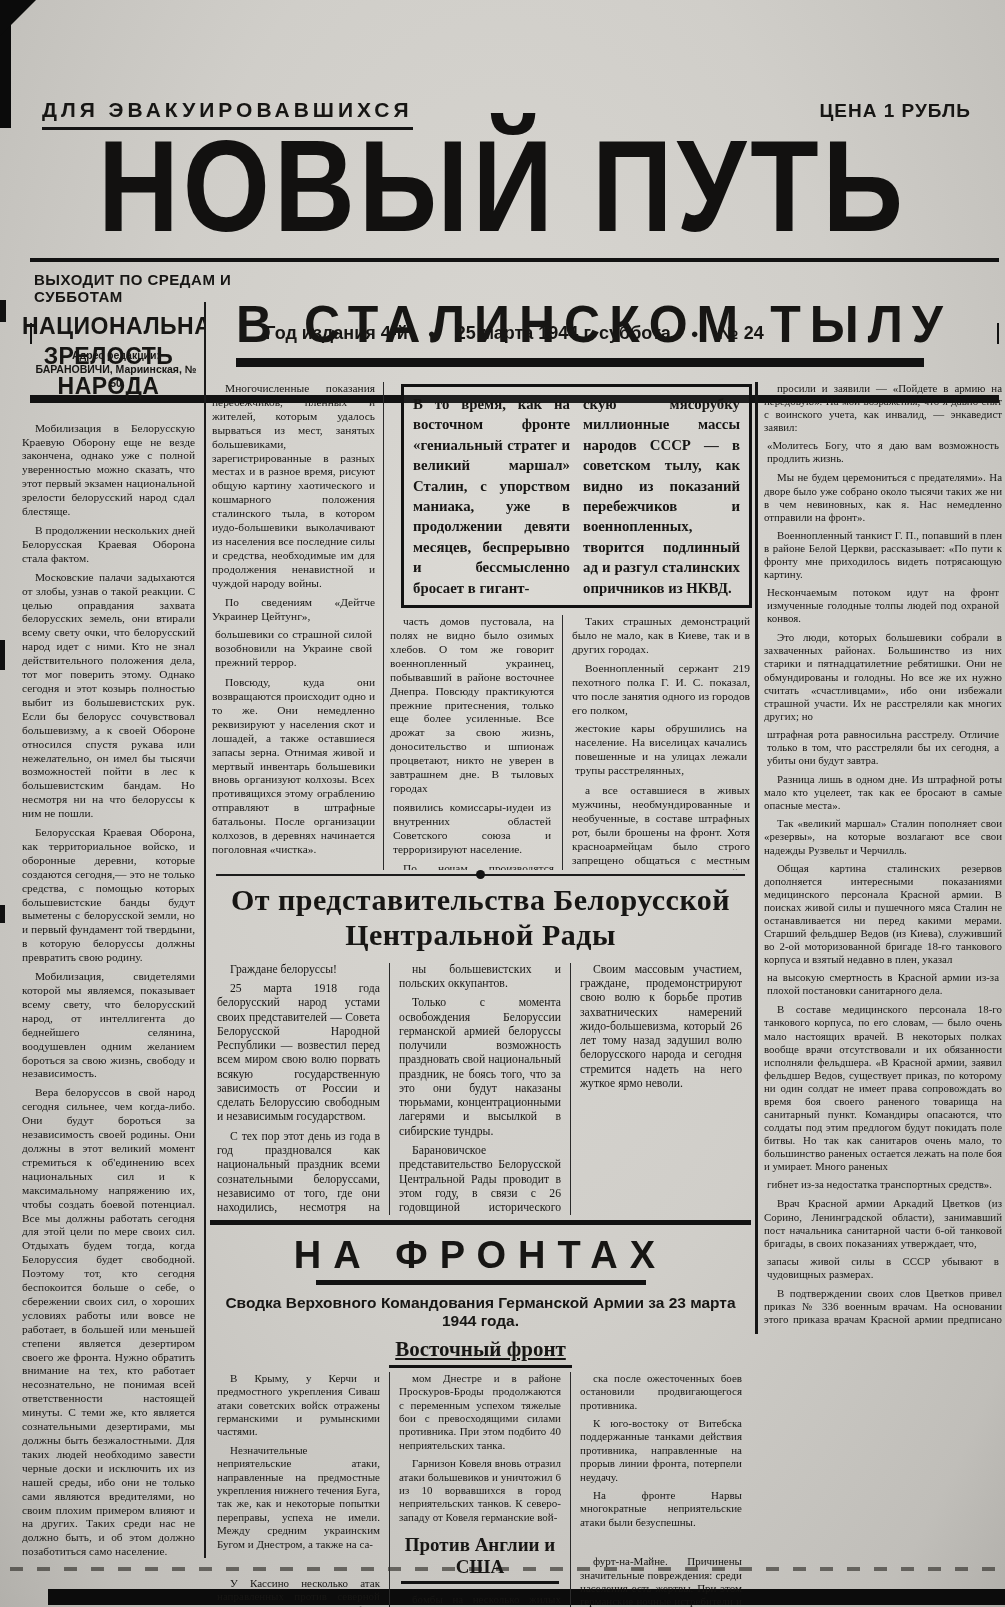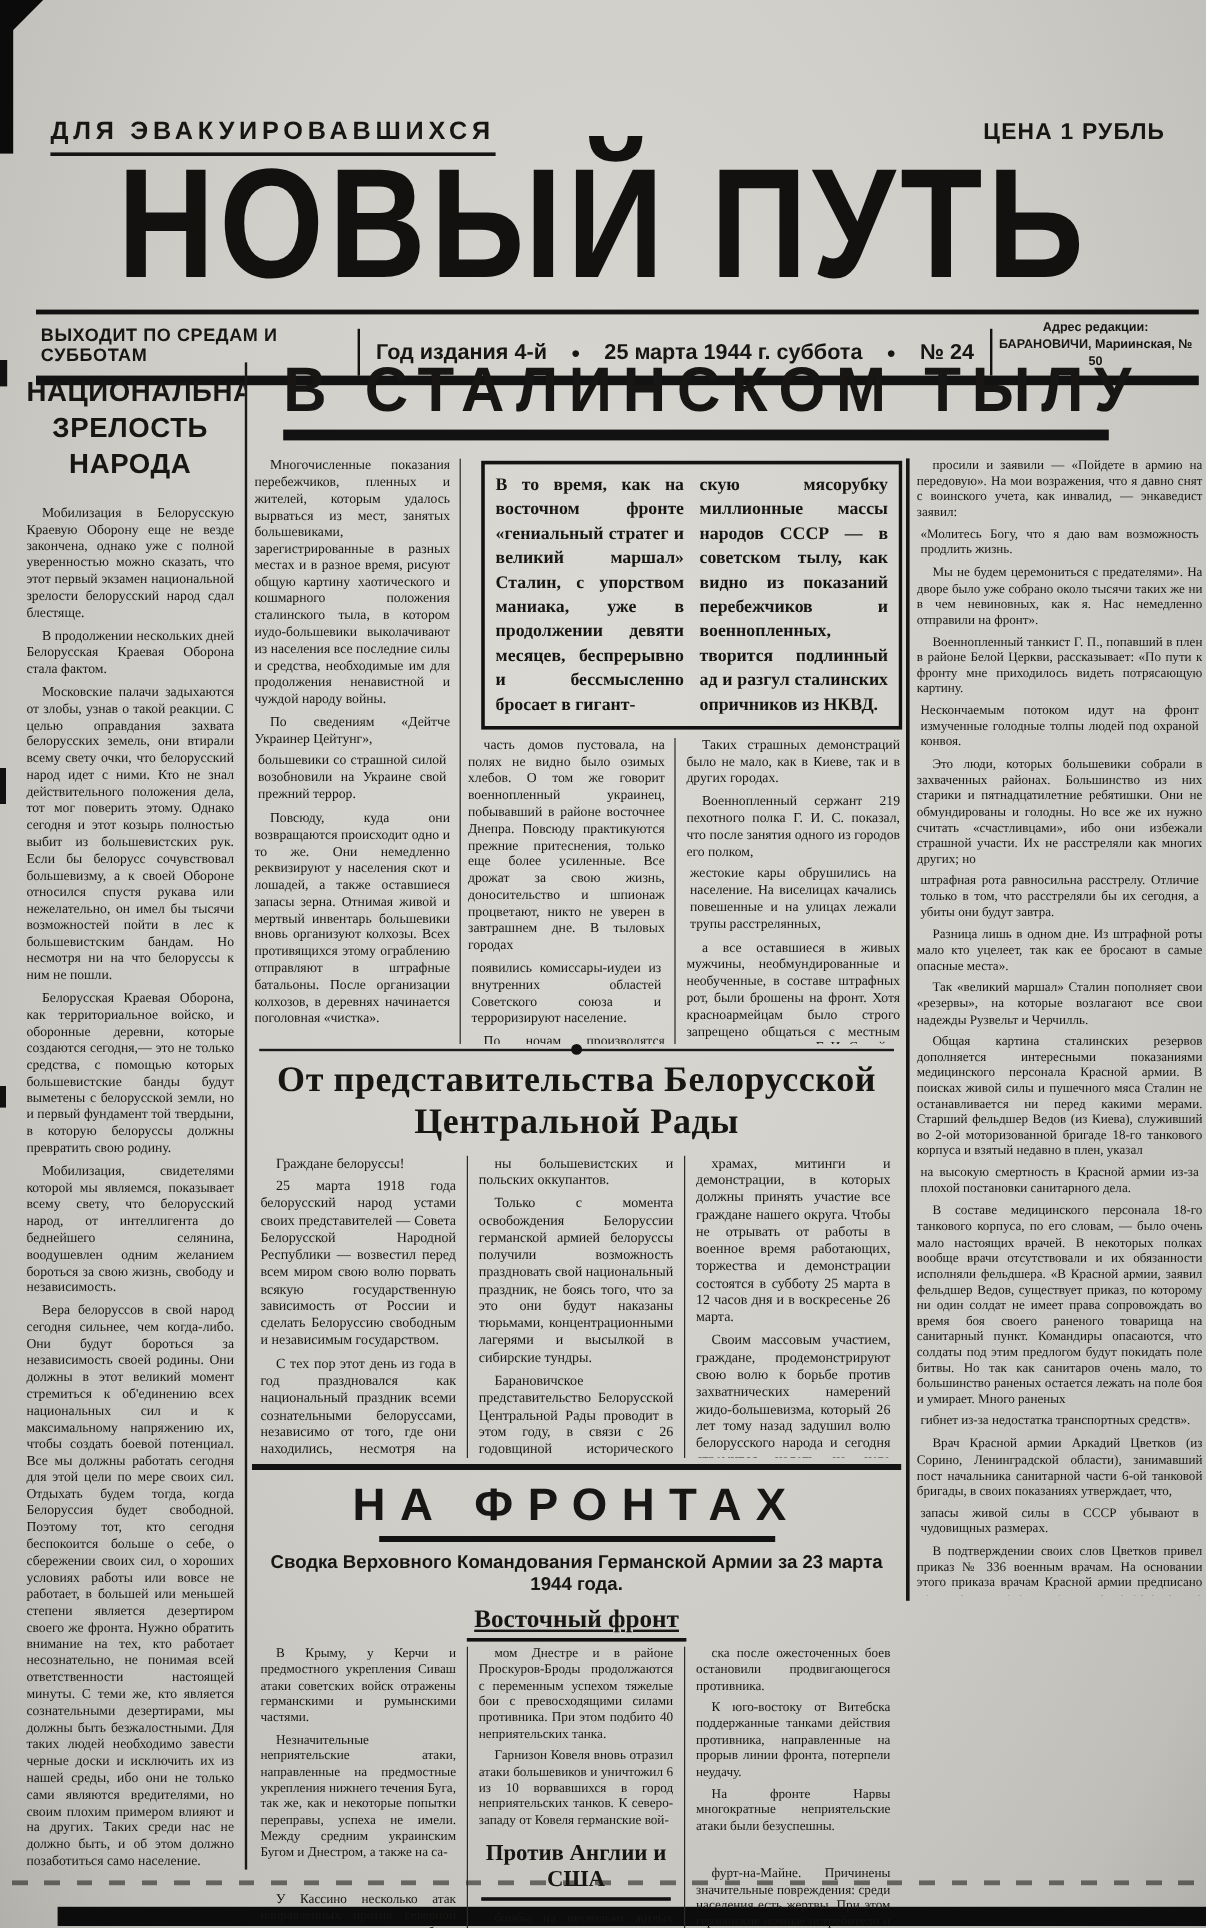--- a/index.html
+++ b/index.html
@@ -18,21 +18,21 @@
       background:repeating-linear-gradient(90deg,#26241f 0 13px, transparent 13px 27px);opacity:.6;}
   .bottom-bar{position:absolute;left:48px;right:0;bottom:2px;height:16px;background:#0c0c0c;}
   
   .kicker-row{position:absolute;top:98px;left:42px;right:34px;display:flex;justify-content:space-between;align-items:flex-start;}
   .kicker{font:700 21px "Liberation Sans", sans-serif;letter-spacing:4px;border-bottom:3px solid #141414;padding-bottom:5px;}
   .price{font:700 19px "Liberation Sans", sans-serif;letter-spacing:1px;margin-top:2px;}
   .masthead{position:absolute;top:122px;left:0;width:100%;margin:0;text-align:center;
       font:900 112px/1 "Liberation Sans", sans-serif;letter-spacing:4px;
       transform:scaleY(1.16);transform-origin:top center;color:#121110;}
   .dateline{position:absolute;top:258px;left:30px;right:6px;border-top:4px solid #121212;border-bottom:8px solid #121212;
-      display:flex;align-items:stretch;background:transparent;}
+      display:flex;align-items:stretch;background:transparent;flex-direction:column;}
   .dl-left{width:262px;font:700 15px "Liberation Sans", sans-serif;letter-spacing:.5px;padding:9px 2px 6px 4px;}
   .dl-mid{flex:1;border-left:2px solid #121212;border-right:2px solid #121212;
       font:700 18px "Liberation Sans", sans-serif;display:flex;justify-content:center;align-items:center;gap:20px;margin-top:12px;}
   .dl-mid .sep{font-size:13px;}
   .dl-right{width:168px;font:700 10.5px/1.35 "Liberation Sans", sans-serif;text-align:center;padding:4px 2px;}
   
   .editorial{position:absolute;left:6px;top:302px;width:200px;height:1256px;border-right:2px solid #1a1a1a;
       padding:4px 9px 0 16px;box-sizing:border-box;overflow:hidden;}
   .editorial h2{font:800 23px/1.3 "Liberation Sans", sans-serif;text-align:center;letter-spacing:.5px;margin:6px 0 20px;}
   .editorial p{font:400 13.2px/1.3 "Liberation Serif", serif;text-align:justify;text-indent:16px;margin:0 0 8px;}
@@ -187,21 +187,20 @@
             <p>Граждане белоруссы!</p>
             <p>25 марта 1918 года белорусский народ устами своих представителей — Совета Белорусской Народной Республики — возвестил перед всем миром свою волю порвать всякую государственную зависимость от России и сделать Белоруссию свободным и независимым государством.</p>
             <p>С тех пор этот день из года в год праздновался как национальный праздник всеми сознательными белоруссами, независимо от того, где они находились, несмотря на запрещение и террор со сторо-</p>
           </div>
         <div class="col">
             <p>ны большевистских и польских оккупантов.</p>
             <p>Только с момента освобождения Белоруссии германской армией белоруссы получили возможность праздновать свой национальный праздник, не боясь того, что за это они будут наказаны тюрьмами, концентрационными лагерями и высылкой в сибирские тундры.</p>
             <p>Барановичское представительство Белорусской Центральной Рады проводит в этом году, в связи с 26 годовщиной исторического решения, общенародное торжество. В этот день состоятся молебны в</p>
           </div>
         <div class="col">
-            <p>храмах, митинги и демонстрации, в которых должны принять участие все граждане нашего округа. Чтобы не отрывать от работы в военное время работающих, торжества и демонстрации состоятся в субботу 25 марта в 12 часов дня и в воскресенье 26 марта.</p>
             <p>Своим массовым участием, граждане, продемонстрируют свою волю к борьбе против захватнических намерений жидо-большевизма, который 26 лет тому назад задушил волю белорусского народа и сегодня стремится надеть на него жуткое ярмо неволи.</p>
           </div>
       </div>
     </section>
 
     <section class="fronts">
       <div class="fronts-toprule"></div>
       <h3>НА ФРОНТАХ</h3>
       <div class="fronts-underline"></div>
       <div class="fronts-sub">Сводка Верховного Командования Германской Армии за 23 марта 1944 года.</div>

